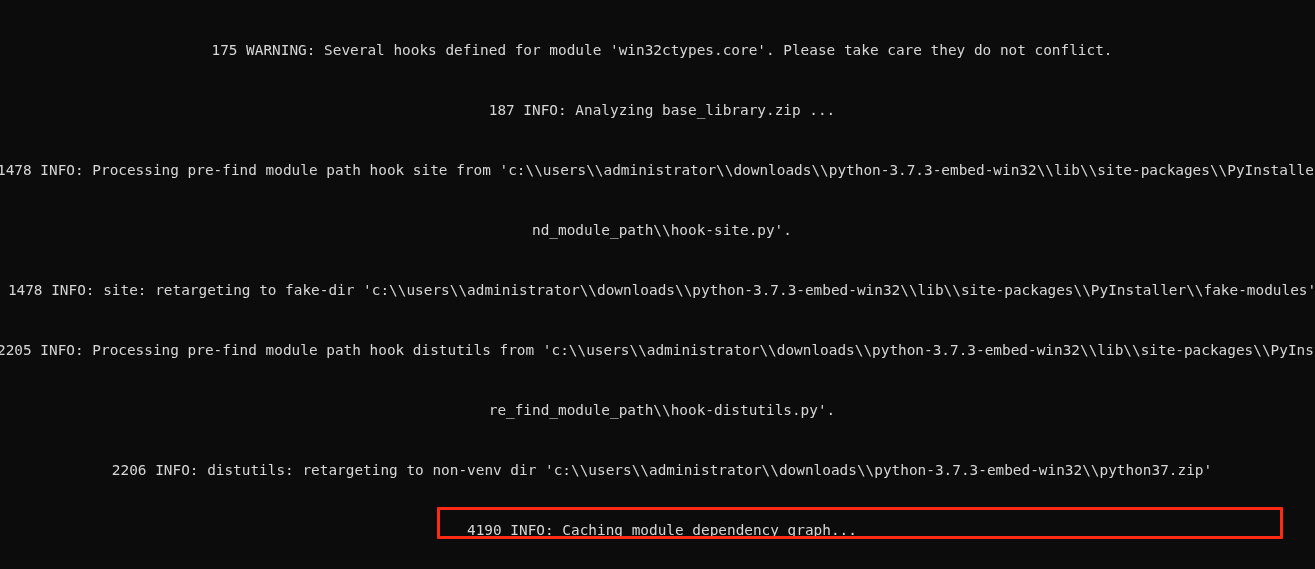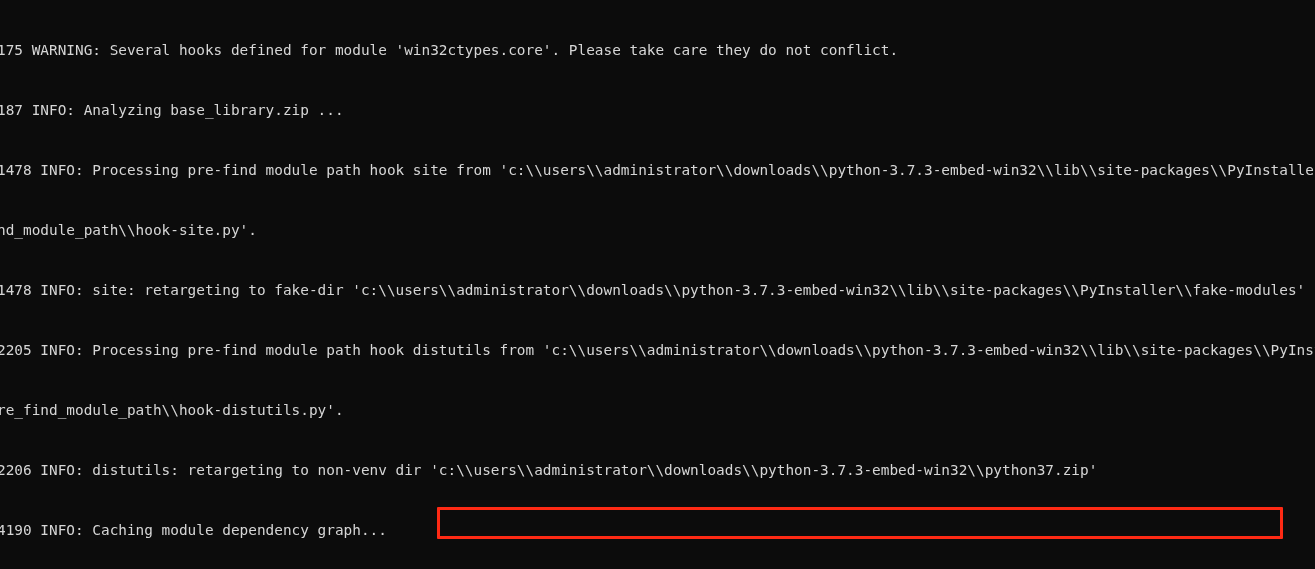--- a/index.html
+++ b/index.html
@@ -12,20 +12,21 @@
     height: 569px;
     overflow: hidden;
     font-family: "DejaVu Sans Mono", "Liberation Mono", monospace;
   }
   #terminal {
     position: relative;
     width: 1315px;
     height: 569px;
     background: #0c0c0c;
     overflow: hidden;
+    text-align: center;
   }
   .console-body {
     position: absolute;
     left: -3px;
     top: 0px;
     width: 1330px;
     font-size: 14.4px;
     line-height: 20px;
     color: #d6d6d6;
     white-space: pre;

